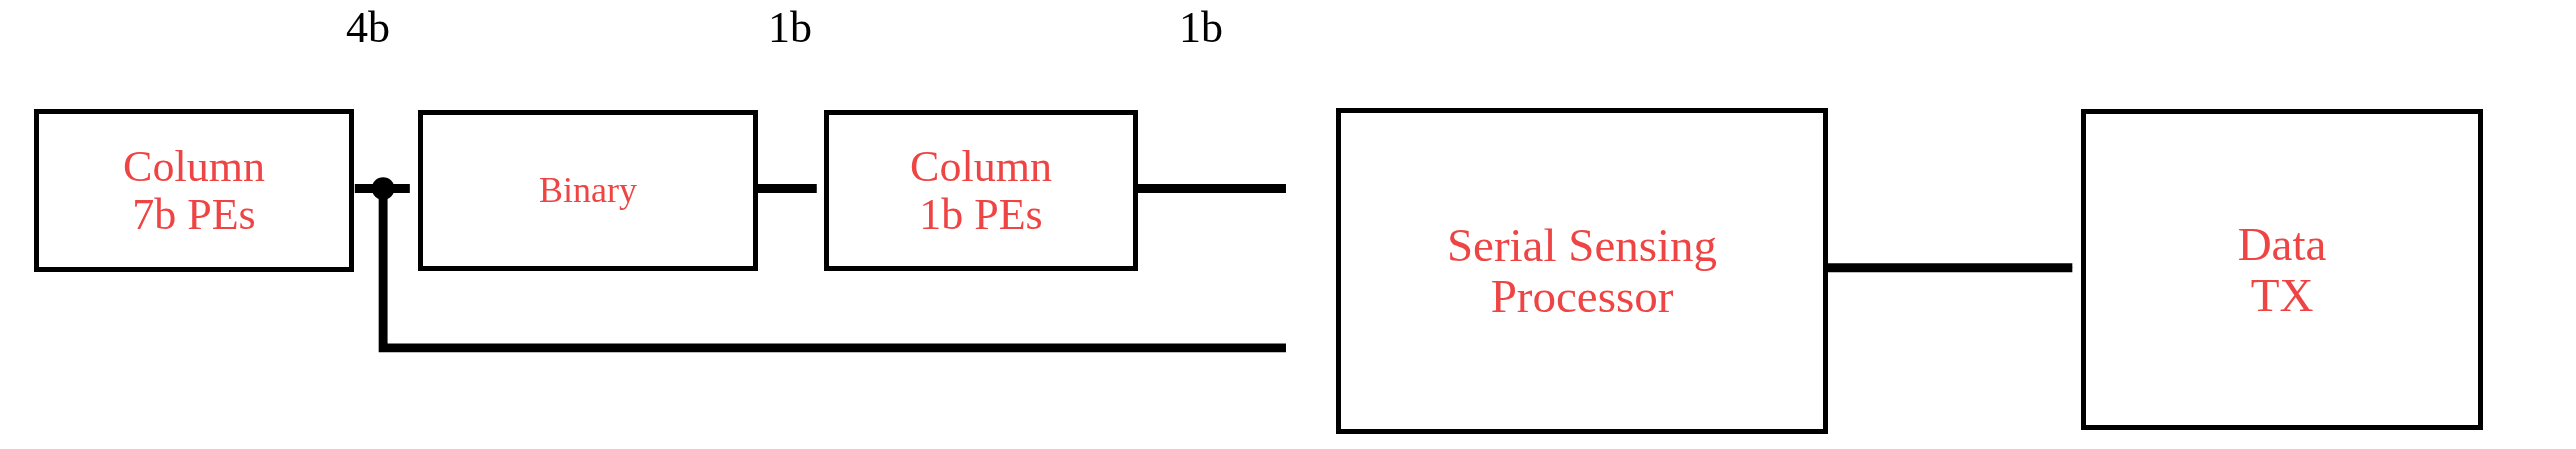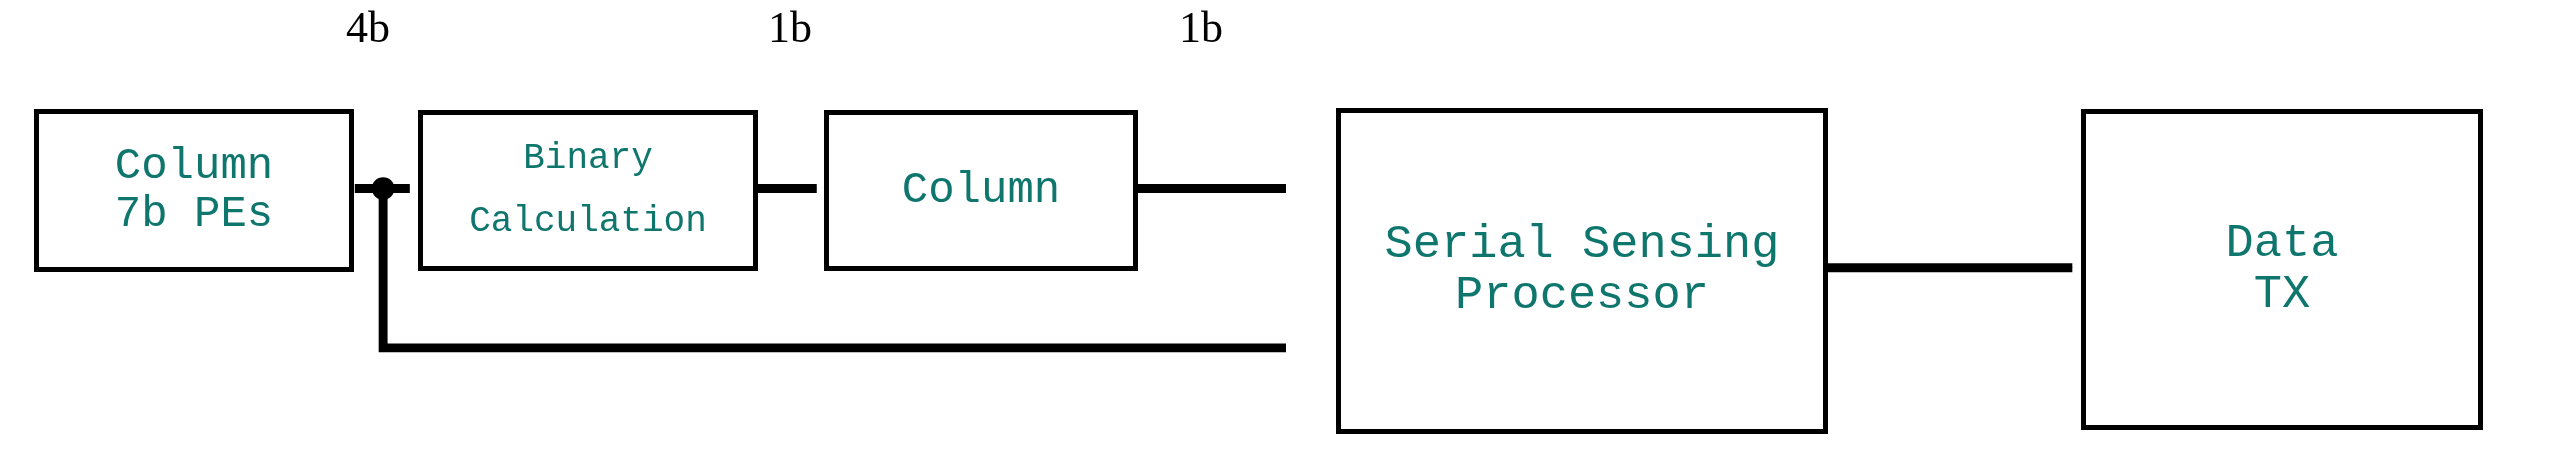--- a/index.html
+++ b/index.html
@@ -27,23 +27,22 @@
   .block {
     position: absolute;
     box-sizing: border-box;
     border: 5.7px solid #000000;
     background: #ffffff;
     display: flex;
     flex-direction: column;
     align-items: center;
     justify-content: center;
     line-height: 1.08;
-    color: #0f766e;
+    color: #ef4444;
     z-index: 3;
-    font-family: Liberation Mono, monospace;
   }
   .block .line {
     display: block;
     white-space: nowrap;
   }
   
   .edge-label {
     position: absolute;
     white-space: nowrap;
     text-align: right;
@@ -98,25 +97,25 @@
     </g>
   </svg>
 
   <div class="block" id="block-column-4b-pes">
     <span class="line">Column</span>
     <span class="line">7b PEs</span>
   </div>
 
   <div class="block" id="block-binary-calculation">
     <span class="line">Binary</span>
-    <span class="line">Calculation</span>
   </div>
 
   <div class="block" id="block-column-1b-pes">
     <span class="line">Column</span>
+    <span class="line">1b PEs</span>
   </div>
 
   <div class="block" id="block-serial-sensing-processor">
     <span class="line">Serial Sensing</span>
     <span class="line">Processor</span>
   </div>
 
   <div class="block" id="block-data-tx">
     <span class="line">Data</span>
     <span class="line">TX</span>

